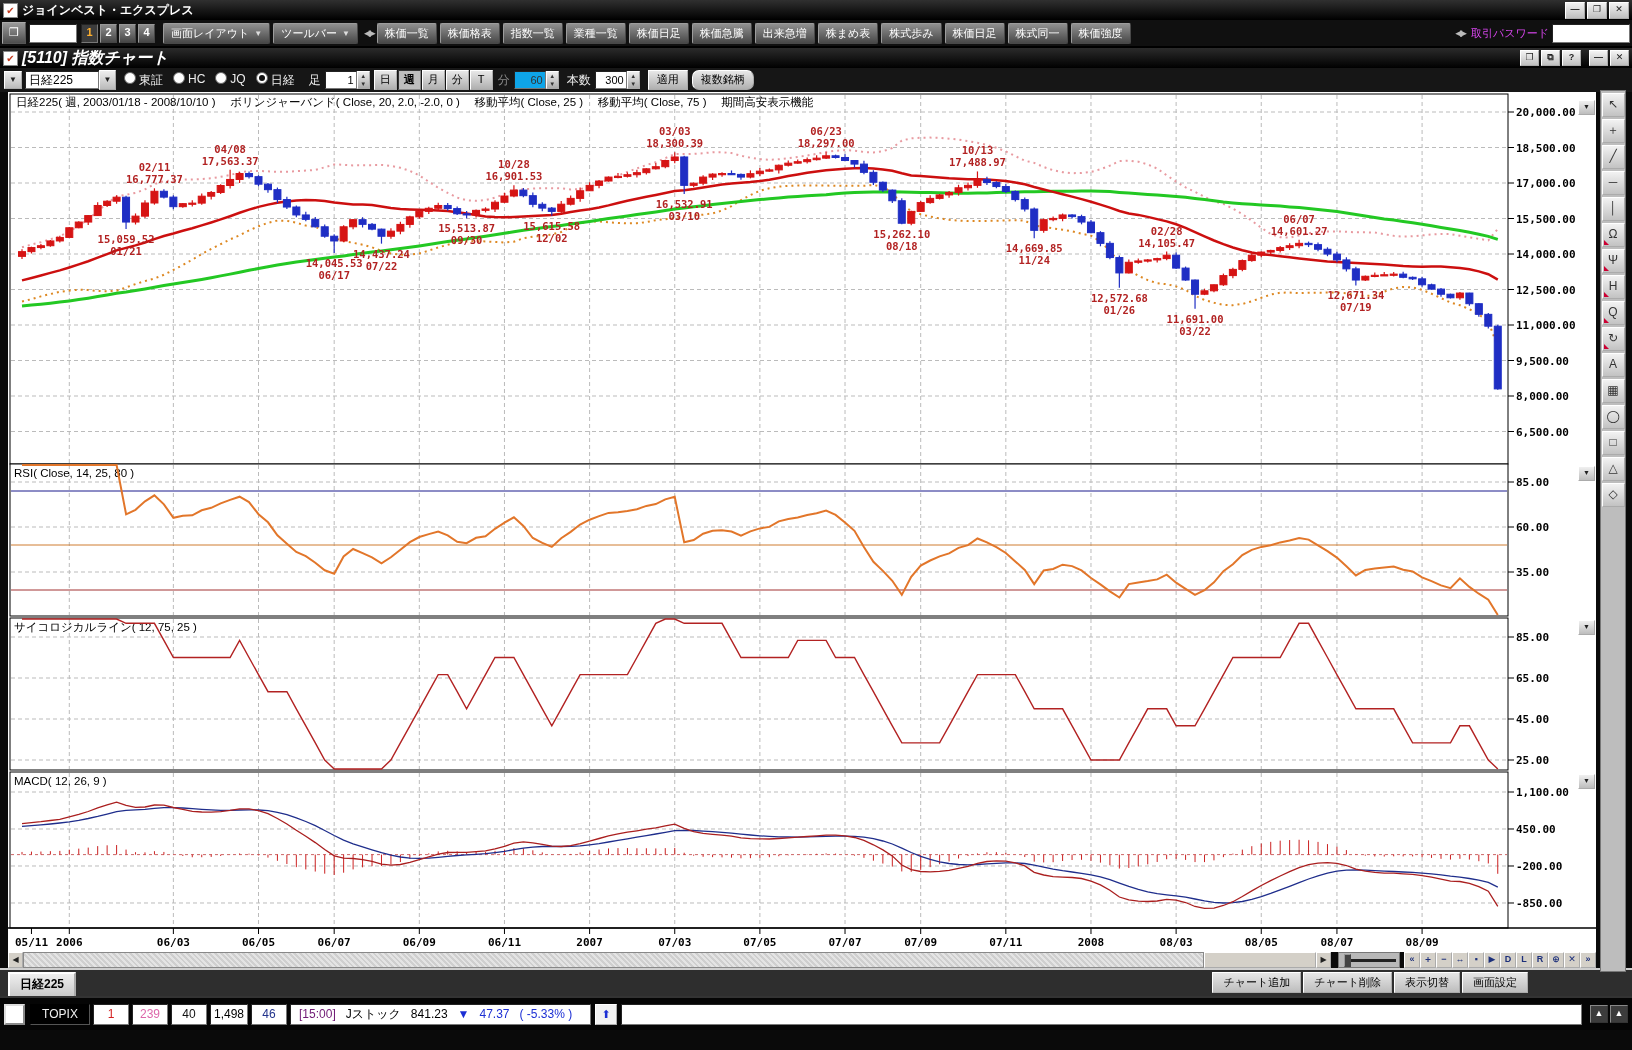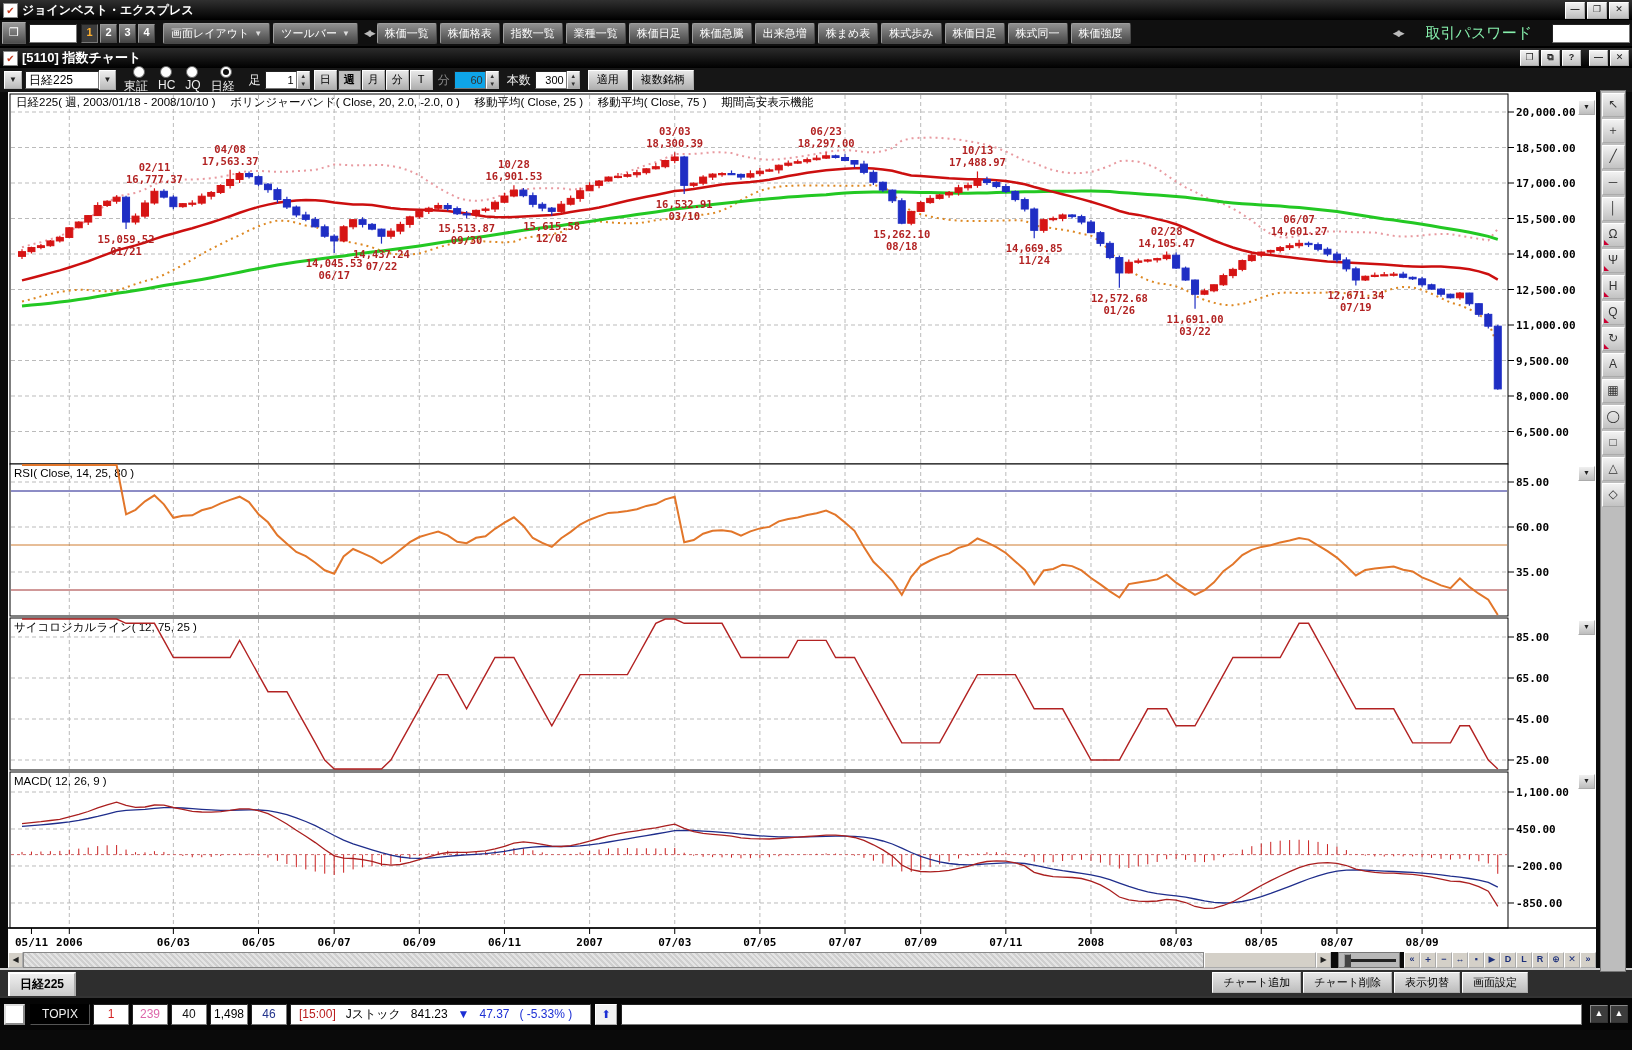--- a/index.html
+++ b/index.html
@@ -15,46 +15,46 @@
   
   .toolbar{height:26px;background:#101010;display:flex;align-items:center;padding:0 2px;border-bottom:2px solid #000;}
   .tool-icon-btn{width:22px;height:20px;background:linear-gradient(#9a9a9a,#4d4d4d);border:1px outset #aaa;color:#fff;font-size:11px;text-align:center;line-height:18px;margin-right:3px;}
   .quick-input{width:42px;height:15px;border:1px inset #777;background:#fff;font-size:11px;margin-right:4px;}
   .numbtn{width:15px;height:17px;background:linear-gradient(#8d8d8d,#474747);border:1px outset #999;color:#fff;font-size:11px;font-weight:bold;text-align:center;line-height:15px;margin-right:2px;}
   .numbtn.active{color:#ffb02e;border:1px inset #777;background:#3c3c3c;}
   .tbtn{background:linear-gradient(#909090,#474747);border:1px outset #9c9c9c;color:#fff;font-size:11px;height:19px;padding:0 7px;display:flex;align-items:center;margin-right:3px;border-radius:2px;white-space:nowrap;}
   .tbtn .dropglyph{font-size:8px;margin-left:5px;color:#ddd;}
   .grip{color:#bbb;font-size:9px;margin:0 3px;letter-spacing:-2px;white-space:nowrap;}
   .toolbar .spacer{flex:1;}
-  .pw-label{color:#86efac;font-size:15px;margin:0 20px;white-space:nowrap;}
+  .pw-label{color:#d946ef;font-size:11px;margin:0 3px;white-space:nowrap;}
   .pw-input{width:72px;height:15px;border:1px inset #777;background:#fff;font-size:11px;}
   
   .chartwin-title{height:20px;background:linear-gradient(#2b2b2b,#000);display:flex;align-items:center;padding:0 3px;}
-  .chartwin-title .title{color:#fff;font-size:13px;font-weight:bold;flex:1;}
+  .chartwin-title .title{color:#fff;font-size:16px;font-weight:bold;flex:1;font-style:italic;}
   .smallbtn{width:17px;height:14px;background:linear-gradient(#f4f4f4,#c0c0c0);border:1px outset #fff;font-size:9px;line-height:12px;text-align:center;color:#222;margin-left:2px;font-weight:bold;}
   .smallbtn.gap{margin-left:8px;}
   
   .controls{height:24px;background:#161616;display:flex;align-items:center;padding:0 4px;font-size:12px;color:#eee;}
   .mini-drop{width:16px;height:16px;background:linear-gradient(#eee,#bbb);border:1px outset #fff;color:#222;font-size:8px;text-align:center;line-height:15px;margin-right:3px;}
   .combo{display:flex;align-items:center;margin-right:8px;}
   .combo .field{width:66px;height:16px;background:#fff;color:#000;border:1px inset #777;font-size:12px;padding:0 3px;line-height:16px;}
   .combo .drop{width:15px;height:18px;background:linear-gradient(#eee,#bbb);border:1px outset #fff;color:#222;font-size:8px;text-align:center;line-height:17px;}
-  .radio{display:flex;align-items:flex-end;margin-right:10px;white-space:nowrap;flex-direction:column;}
+  .radio{display:flex;align-items:flex-start;margin-right:10px;white-space:nowrap;}
   .radio .dot{width:10px;height:10px;border-radius:50%;background:#fff;border:1px solid #666;margin-right:3px;position:relative;}
   .radio.sel .dot::after{content:"";position:absolute;left:2px;top:2px;width:6px;height:6px;border-radius:50%;background:#111;}
   .ctl-label{margin:0 4px;white-space:nowrap;}
   .ctl-label.dim{color:#8a8a8a;}
   .spinbox{display:flex;align-items:stretch;margin-right:4px;}
   .spinbox .val{width:26px;height:16px;background:#fff;color:#000;border:1px inset #777;font-size:11px;text-align:right;padding:0 2px;}
   .spinbox .spin{width:11px;background:linear-gradient(#eee,#aaa);border:1px outset #fff;color:#333;font-size:6px;line-height:8px;text-align:center;}
   .spinbox.dim .val{background:#0ea5e9;color:#333;}
   .pbtn{width:21px;height:18px;background:linear-gradient(#e8e8e8,#b0b0b0);border:1px outset #fff;color:#000;font-size:11px;text-align:center;line-height:17px;margin-right:1px;}
   .pbtn.active{border:1px inset #888;background:#bdbdbd;font-weight:bold;}
   .applybtn{height:18px;background:linear-gradient(#e8e8e8,#b0b0b0);border:1px outset #fff;color:#000;font-size:11px;padding:0 8px;line-height:17px;margin-left:4px;white-space:nowrap;}
-  .multibtn{}
+  .multibtn{border-radius:7px;}
   
   .chart-area{position:relative;margin-left:8px;width:1588px;height:860px;background:#050505;}
   .panel-drop{position:absolute;width:15px;height:13px;background:linear-gradient(#f0f0f0,#bdbdbd);border:1px outset #fff;color:#222;font-size:7px;text-align:center;line-height:12px;}
   
   .side-tools{position:absolute;left:1600px;top:90px;width:26px;height:882px;background:#bdbdbd;border:1px solid #777;box-sizing:border-box;display:flex;flex-direction:column;align-items:center;padding-top:2px;}
   .side-btn{width:21px;height:22px;background:linear-gradient(#f2f2f2,#c2c2c2);border:1px outset #fff;color:#333;font-size:12px;text-align:center;line-height:21px;margin-bottom:2px;position:relative;}
   .side-btn .corner{position:absolute;left:1px;bottom:1px;width:0;height:0;border-left:5px solid #c03;border-top:5px solid transparent;}
   
   .hscroll{position:relative;margin-left:8px;width:1588px;height:16px;background:#0a0a0a;}
   .hs{position:absolute;top:0;height:16px;box-sizing:border-box;}
@@ -70,21 +70,21 @@
   .tab{margin-left:8px;height:20px;background:linear-gradient(#efefef,#c9c9c9);border:2px outset #fff;border-bottom:none;color:#000;font-size:12px;font-weight:bold;padding:2px 10px 0 10px;}
   .tabrow .btns{position:absolute;right:104px;bottom:3px;display:flex;}
   .flatbtn{height:19px;background:linear-gradient(#e6e6e6,#bdbdbd);border:1px outset #fff;color:#000;font-size:11px;line-height:18px;padding:0 10px;margin-left:2px;white-space:nowrap;}
   
   .statusbar{height:32px;background:#050505;display:flex;align-items:center;padding:0 4px;border-top:2px solid #333;}
   .sq-btn{width:17px;height:17px;background:#fff;border:2px outset #ddd;margin-right:5px;}
   .idx-cell{width:58px;height:19px;background:#000;border:1px inset #555;color:#f0f0f0;font-size:12px;text-align:center;line-height:19px;margin-right:3px;}
   .val-cell{min-width:28px;height:19px;background:#fff;border:1px inset #777;font-size:12px;text-align:center;line-height:19px;padding:0 3px;margin-right:3px;}
   .info-cell{height:19px;background:#fff;border:1px inset #777;font-size:12px;display:flex;align-items:center;padding:0 8px;margin-right:4px;white-space:nowrap;}
   .info-cell span{margin-right:10px;}
-  .time{color:#b91c1c;}
+  .time{color:#701a75;}
   .blue{color:#1c2fd4;}
   .up-btn{width:20px;height:19px;background:#f2f2f2;border:1px outset #fff;color:#1c2fd4;font-size:11px;text-align:center;line-height:18px;margin-right:4px;}
   .empty-field{flex:1;height:19px;background:#fff;border:1px inset #777;margin-right:6px;}
   .arrow-btn{width:16px;height:16px;background:#3c3c3c;border:1px outset #888;color:#fff;font-size:9px;text-align:center;line-height:14px;margin-left:2px;}
 </style>
 </head>
 <body>
 
 <div id="root">
 

